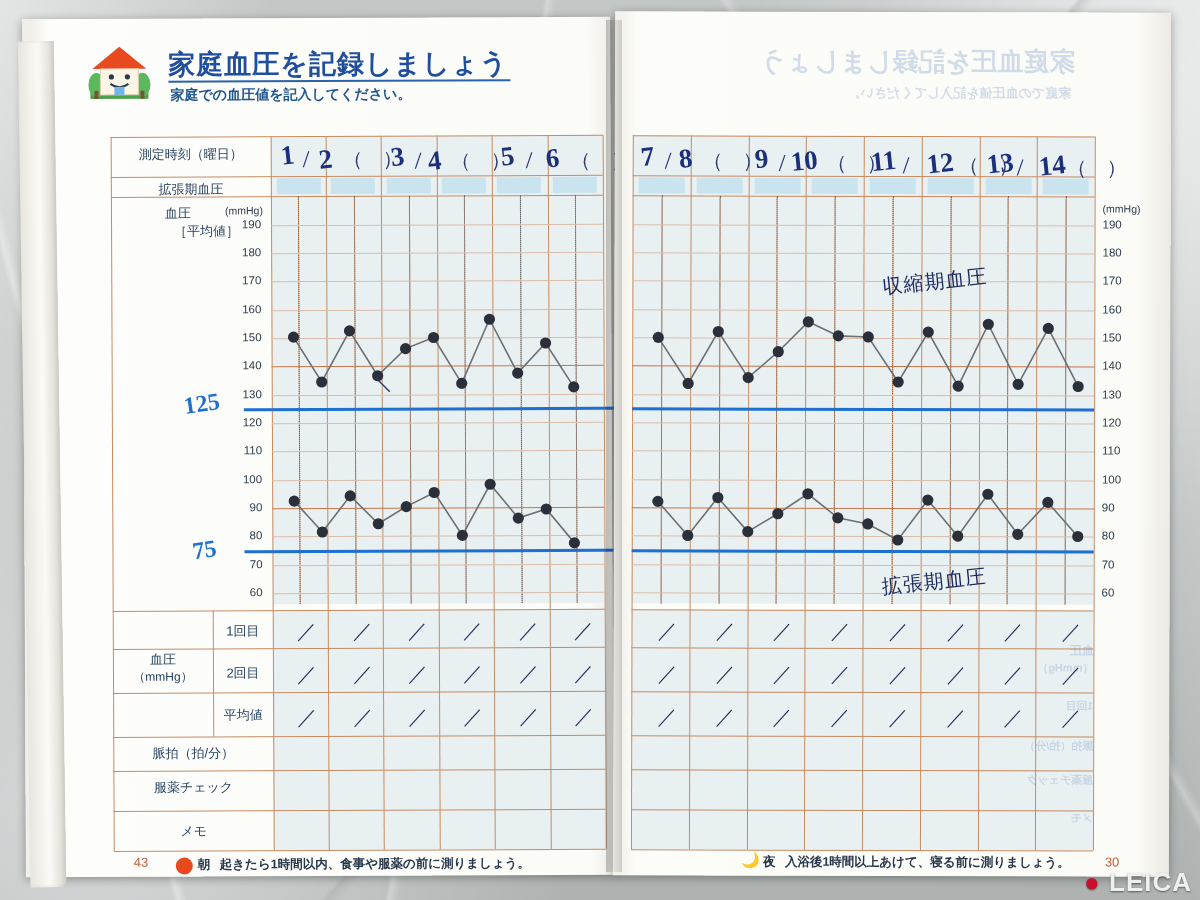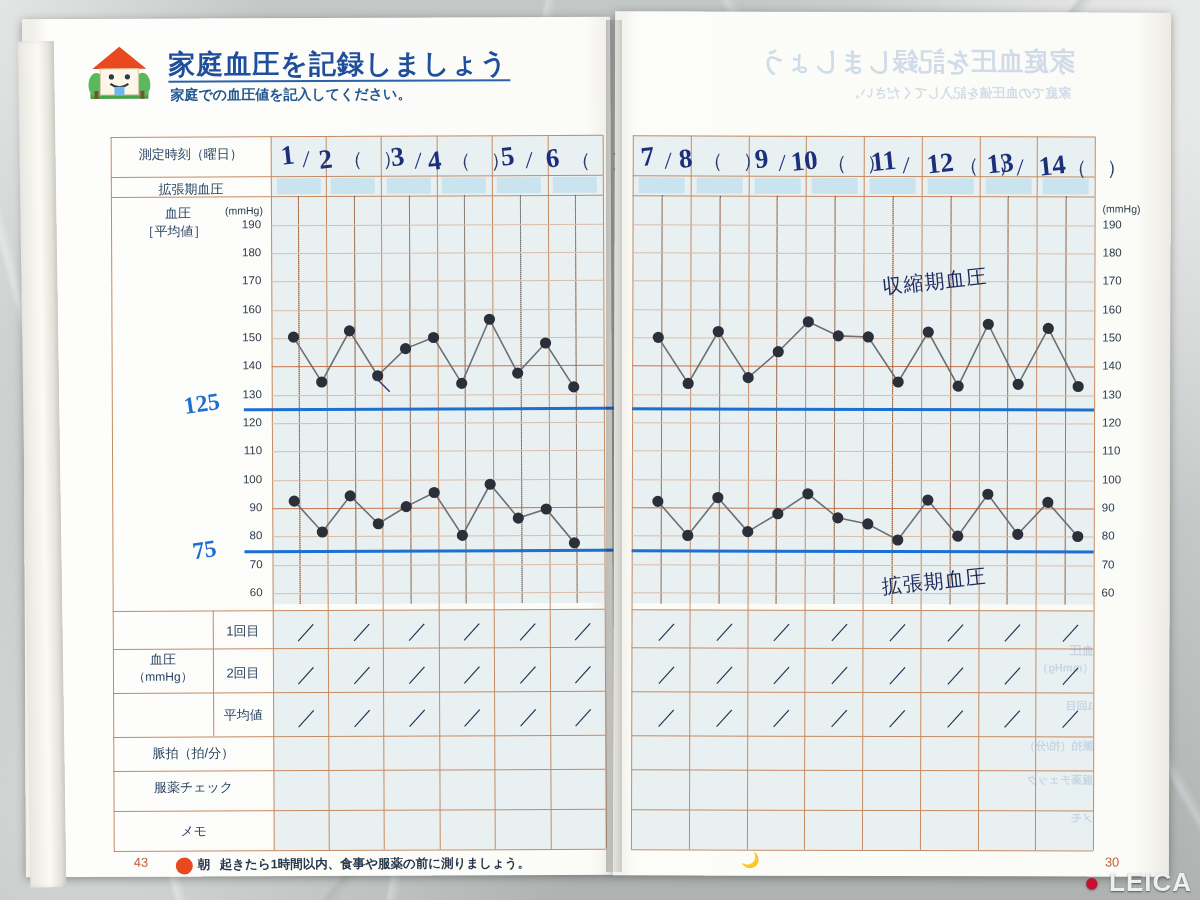--- a/index.html
+++ b/index.html
@@ -173,21 +173,21 @@
       <div class="vline dot" style="left:275px;top:178px;height:408px;"></div>
       <div class="vline dot" style="left:331px;top:178px;height:408px;"></div>
       <div class="vline dot" style="left:386px;top:178px;height:408px;"></div>
       <div class="vline dot" style="left:441px;top:178px;height:408px;"></div>
       <div class="vline dot" style="left:497px;top:178px;height:408px;"></div>
       <div class="vline dot" style="left:552px;top:178px;height:408px;"></div>
 
       <div class="lbl" style="left:90px;top:127px;width:156px;">測定時刻（曜日）</div>
       <div class="lbl" style="left:90px;top:162px;width:156px;">拡張期血圧</div>
       <div class="lbl" style="left:90px;top:186px;width:130px;">血圧</div>
-      <div class="lbl" style="left:86px;top:204px;width:130px;">［平均値］</div>
+      <div class="lbl" style="left:86px;top:204px;width:130px;text-align:right;">［平均値］</div>
       <div class="mmhg" style="left:202px;top:186px;">(mmHg)</div>
 
       <div class="lbl" style="left:90px;top:632px;width:96px;">血圧</div>
       <div class="lbl" style="left:88px;top:650px;width:100px;font-size:12px;">（mmHg）</div>
       <div class="lbl" style="left:190px;top:604px;width:56px;">1回目</div>
       <div class="lbl" style="left:190px;top:646px;width:56px;">2回目</div>
       <div class="lbl" style="left:190px;top:688px;width:56px;">平均値</div>
       <div class="lbl" style="left:90px;top:726px;width:156px;">脈拍（拍/分）</div>
       <div class="lbl" style="left:90px;top:760px;width:156px;">服薬チェック</div>
       <div class="lbl" style="left:90px;top:804px;width:156px;">メモ</div>
@@ -490,20 +490,24 @@
       <div class="slashcell" style="left:102px;top:692px;">／</div>
       <div class="slashcell" style="left:159px;top:692px;">／</div>
       <div class="slashcell" style="left:217px;top:692px;">／</div>
       <div class="slashcell" style="left:275px;top:692px;">／</div>
       <div class="slashcell" style="left:333px;top:692px;">／</div>
       <div class="slashcell" style="left:390px;top:692px;">／</div>
       <div class="slashcell" style="left:448px;top:692px;">／</div>
     </div>
 
     <div class="moon" style="left:128px;top:840px;">🌙</div>
+    <div class="footer" style="left:150px;top:842px;">
+      <span>夜</span>
+      <span style="margin-left:6px;">入浴後1時間以上あけて、寝る前に測りましょう。</span>
+    </div>
     <div class="pagenum" style="left:492px;top:842px;">30</div>
   </div>
 
   <div class="spine"></div>
 </div>
 
 <div class="leica">
   <span class="dot">●</span>
   <span>LEICA</span>
 </div>

